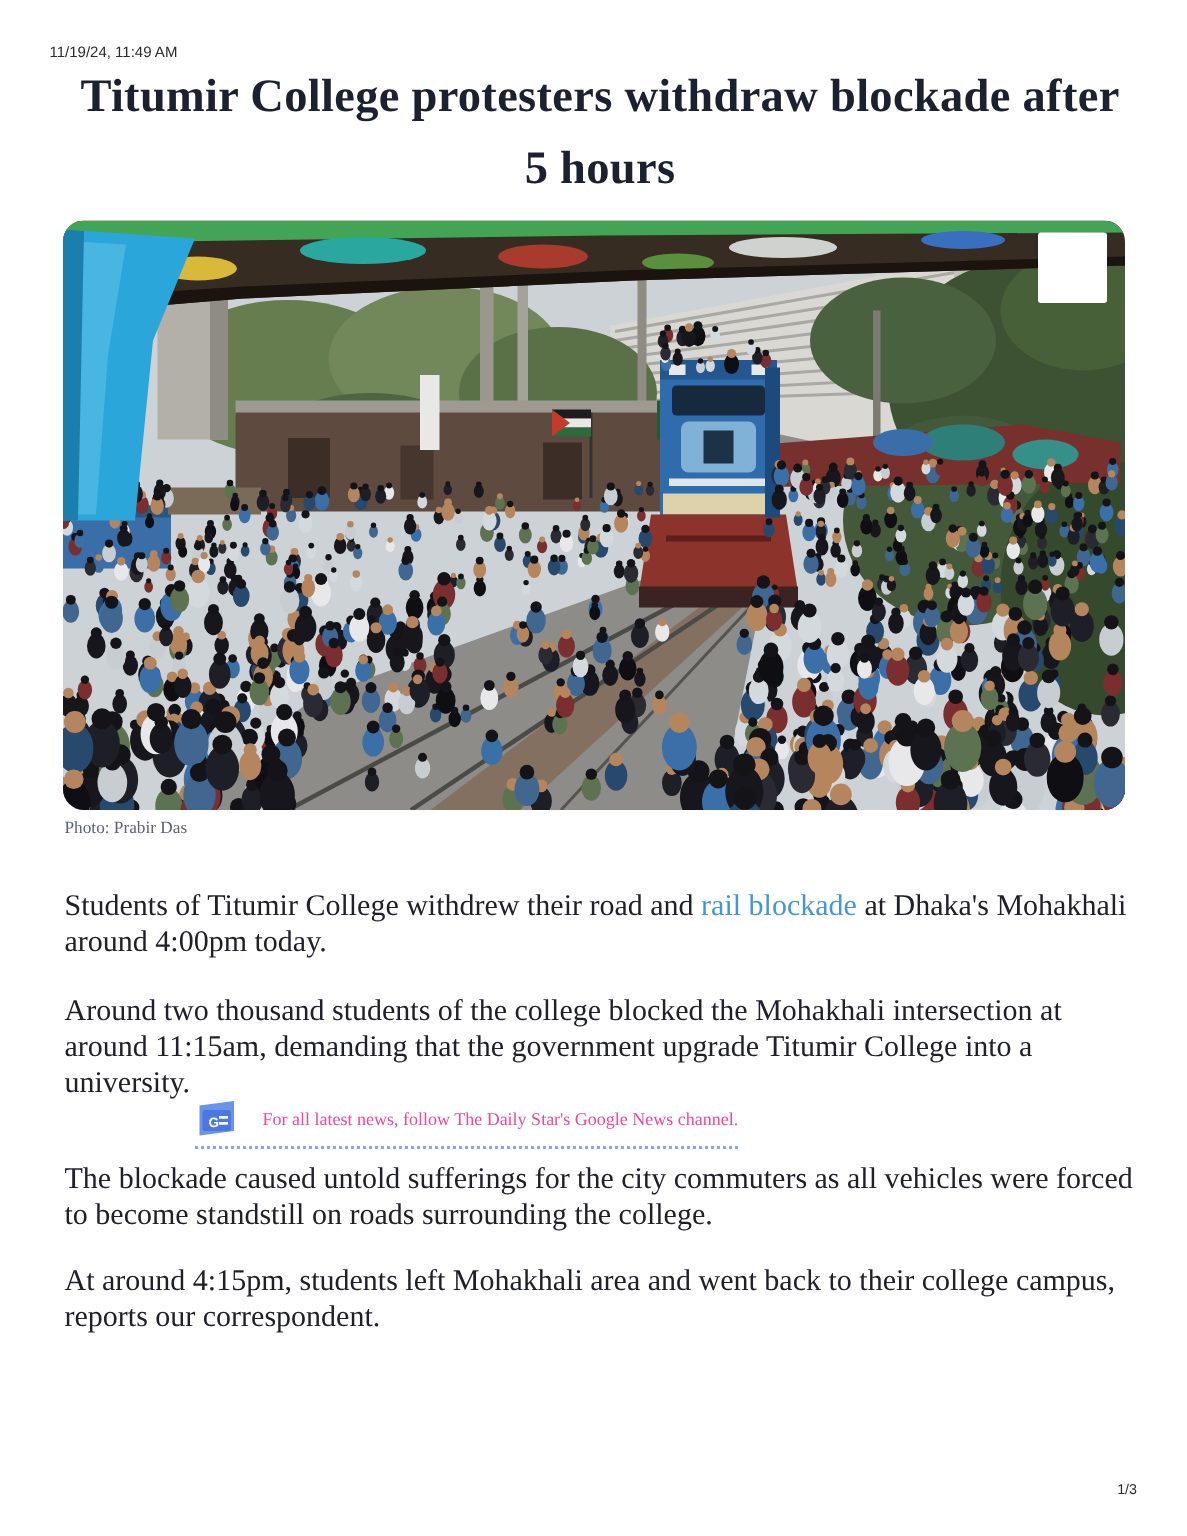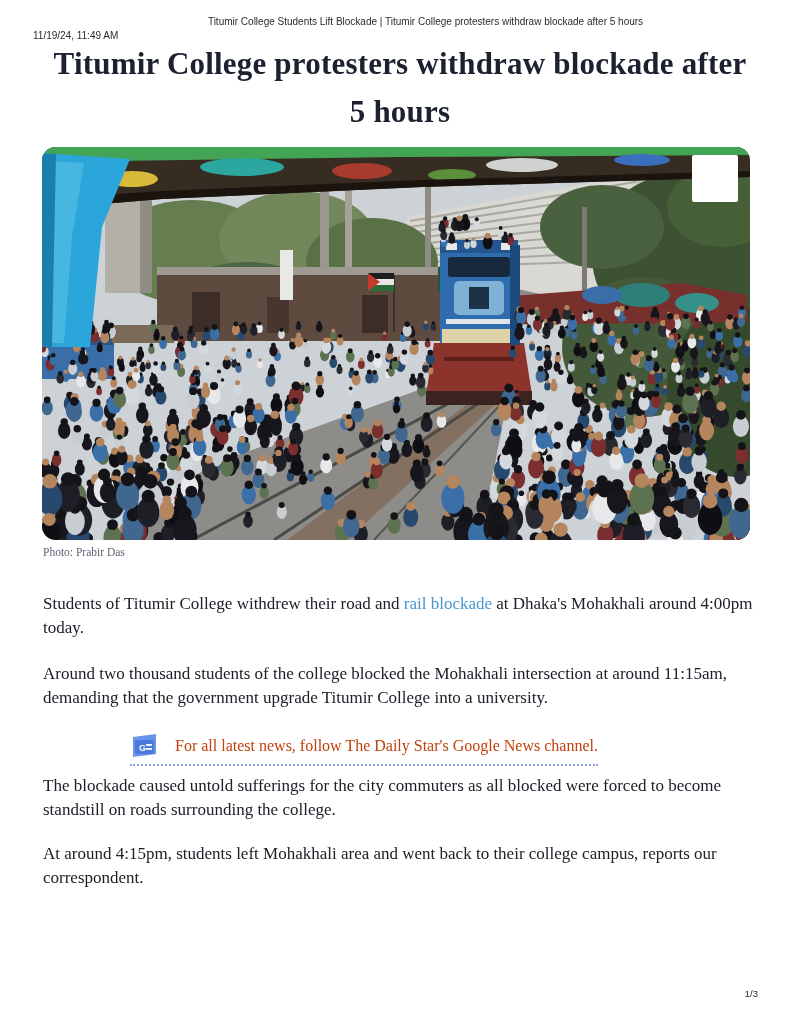--- a/index.html
+++ b/index.html
@@ -15,40 +15,39 @@
            font-size:9.5px;color:#2b2b2b;margin-left:24px;}
   
   h1{position:absolute;left:43px;top:40px;width:714px;margin:0;
      font-size:31px;line-height:48px;font-weight:bold;color:#1c2130;letter-spacing:.2px;text-align:center;}
   
   .photo-wrap{position:absolute;left:42px;top:147px;width:708px;height:393px;
               border-radius:14px;overflow:hidden;background:#c9ced2;}
   .photo-wrap svg{display:block;}
   .caption{position:absolute;left:43px;top:546px;font-size:11.5px;color:#5a6472;}
   
-  .para{position:absolute;left:43px;width:716px;margin:0;font-size:17px;line-height:24px;color:#20202a;}
+  .para{position:absolute;left:43px;width:716px;margin:0;font-size:20px;line-height:24px;color:#20202a;}
   .p-intro{top:592px;}
   .p-2{top:662px;}
   .p-3{top:774px;}
   .p-4{top:842px;}
   .p-5{top:911px;}
   a.inline-link{color:#4596d2;text-decoration:none;cursor:pointer;}
   
   .gnews{position:absolute;left:130px;top:733px;display:flex;align-items:center;gap:16px;
          padding-bottom:5px;border-bottom:2px dotted #8aa4e4;text-decoration:none;cursor:pointer;}
-  .gnews-label{font-size:16px;color:#c2410c;}
+  .gnews-label{font-size:12px;color:#ec4899;}
   .gn-ico{flex:0 0 auto;display:block;}
 </style>
 </head>
 <body>
 
 <div id="page">
 
   <div class="ph-datetime">11/19/24, 11:49 AM</div>
-  <div class="ph-title">Titumir College Students Lift Blockade | Titumir College protesters withdraw blockade after 5 hours</div>
 
   <h1>Titumir College protesters withdraw blockade after 5 hours</h1>
 
   <div class="photo-wrap">
     <svg width="708" height="393" viewBox="0 0 708 393" xmlns="http://www.w3.org/2000/svg" aria-hidden="true">
 
       <rect x="0" y="0" width="708" height="393" fill="#cdd2d6"></rect>
 
       <g>
         <polygon points="365,70 690,10 708,12 708,122 540,160 365,122" fill="#d9d8d3"></polygon>
@@ -1672,17 +1671,17 @@
     <svg class="gn-ico" width="29" height="26" viewBox="0 0 29 26" xmlns="http://www.w3.org/2000/svg">
       <polygon points="3,4 26,1 26,21 3,24" fill="#6b93ea"></polygon>
       <rect x="5" y="7" width="19" height="14" rx="2" fill="#4a78dd"></rect>
       <text x="9" y="18" font-family="Liberation Sans, sans-serif" font-size="9" font-weight="bold" fill="#ffffff">G</text>
       <rect x="16" y="11" width="6" height="1.8" fill="#ffffff"></rect>
       <rect x="16" y="15" width="6" height="1.8" fill="#ffffff"></rect>
     </svg>
     <span class="gnews-label">For all latest news, follow The Daily Star's Google News channel.</span>
   </a>
 
-  <p class="para p-3">The blockade caused untold sufferings for the city commuters as all blocked were forced to become standstill on roads surrounding the college.</p>
+  <p class="para p-3">The blockade caused untold sufferings for the city commuters as all vehicles were forced to become standstill on roads surrounding the college.</p>
   <p class="para p-4">At around 4:15pm, students left Mohakhali area and went back to their college campus, reports our correspondent.</p>
 
   <div class="pf-page">1/3</div>
 </div>
 
 </body></html>

